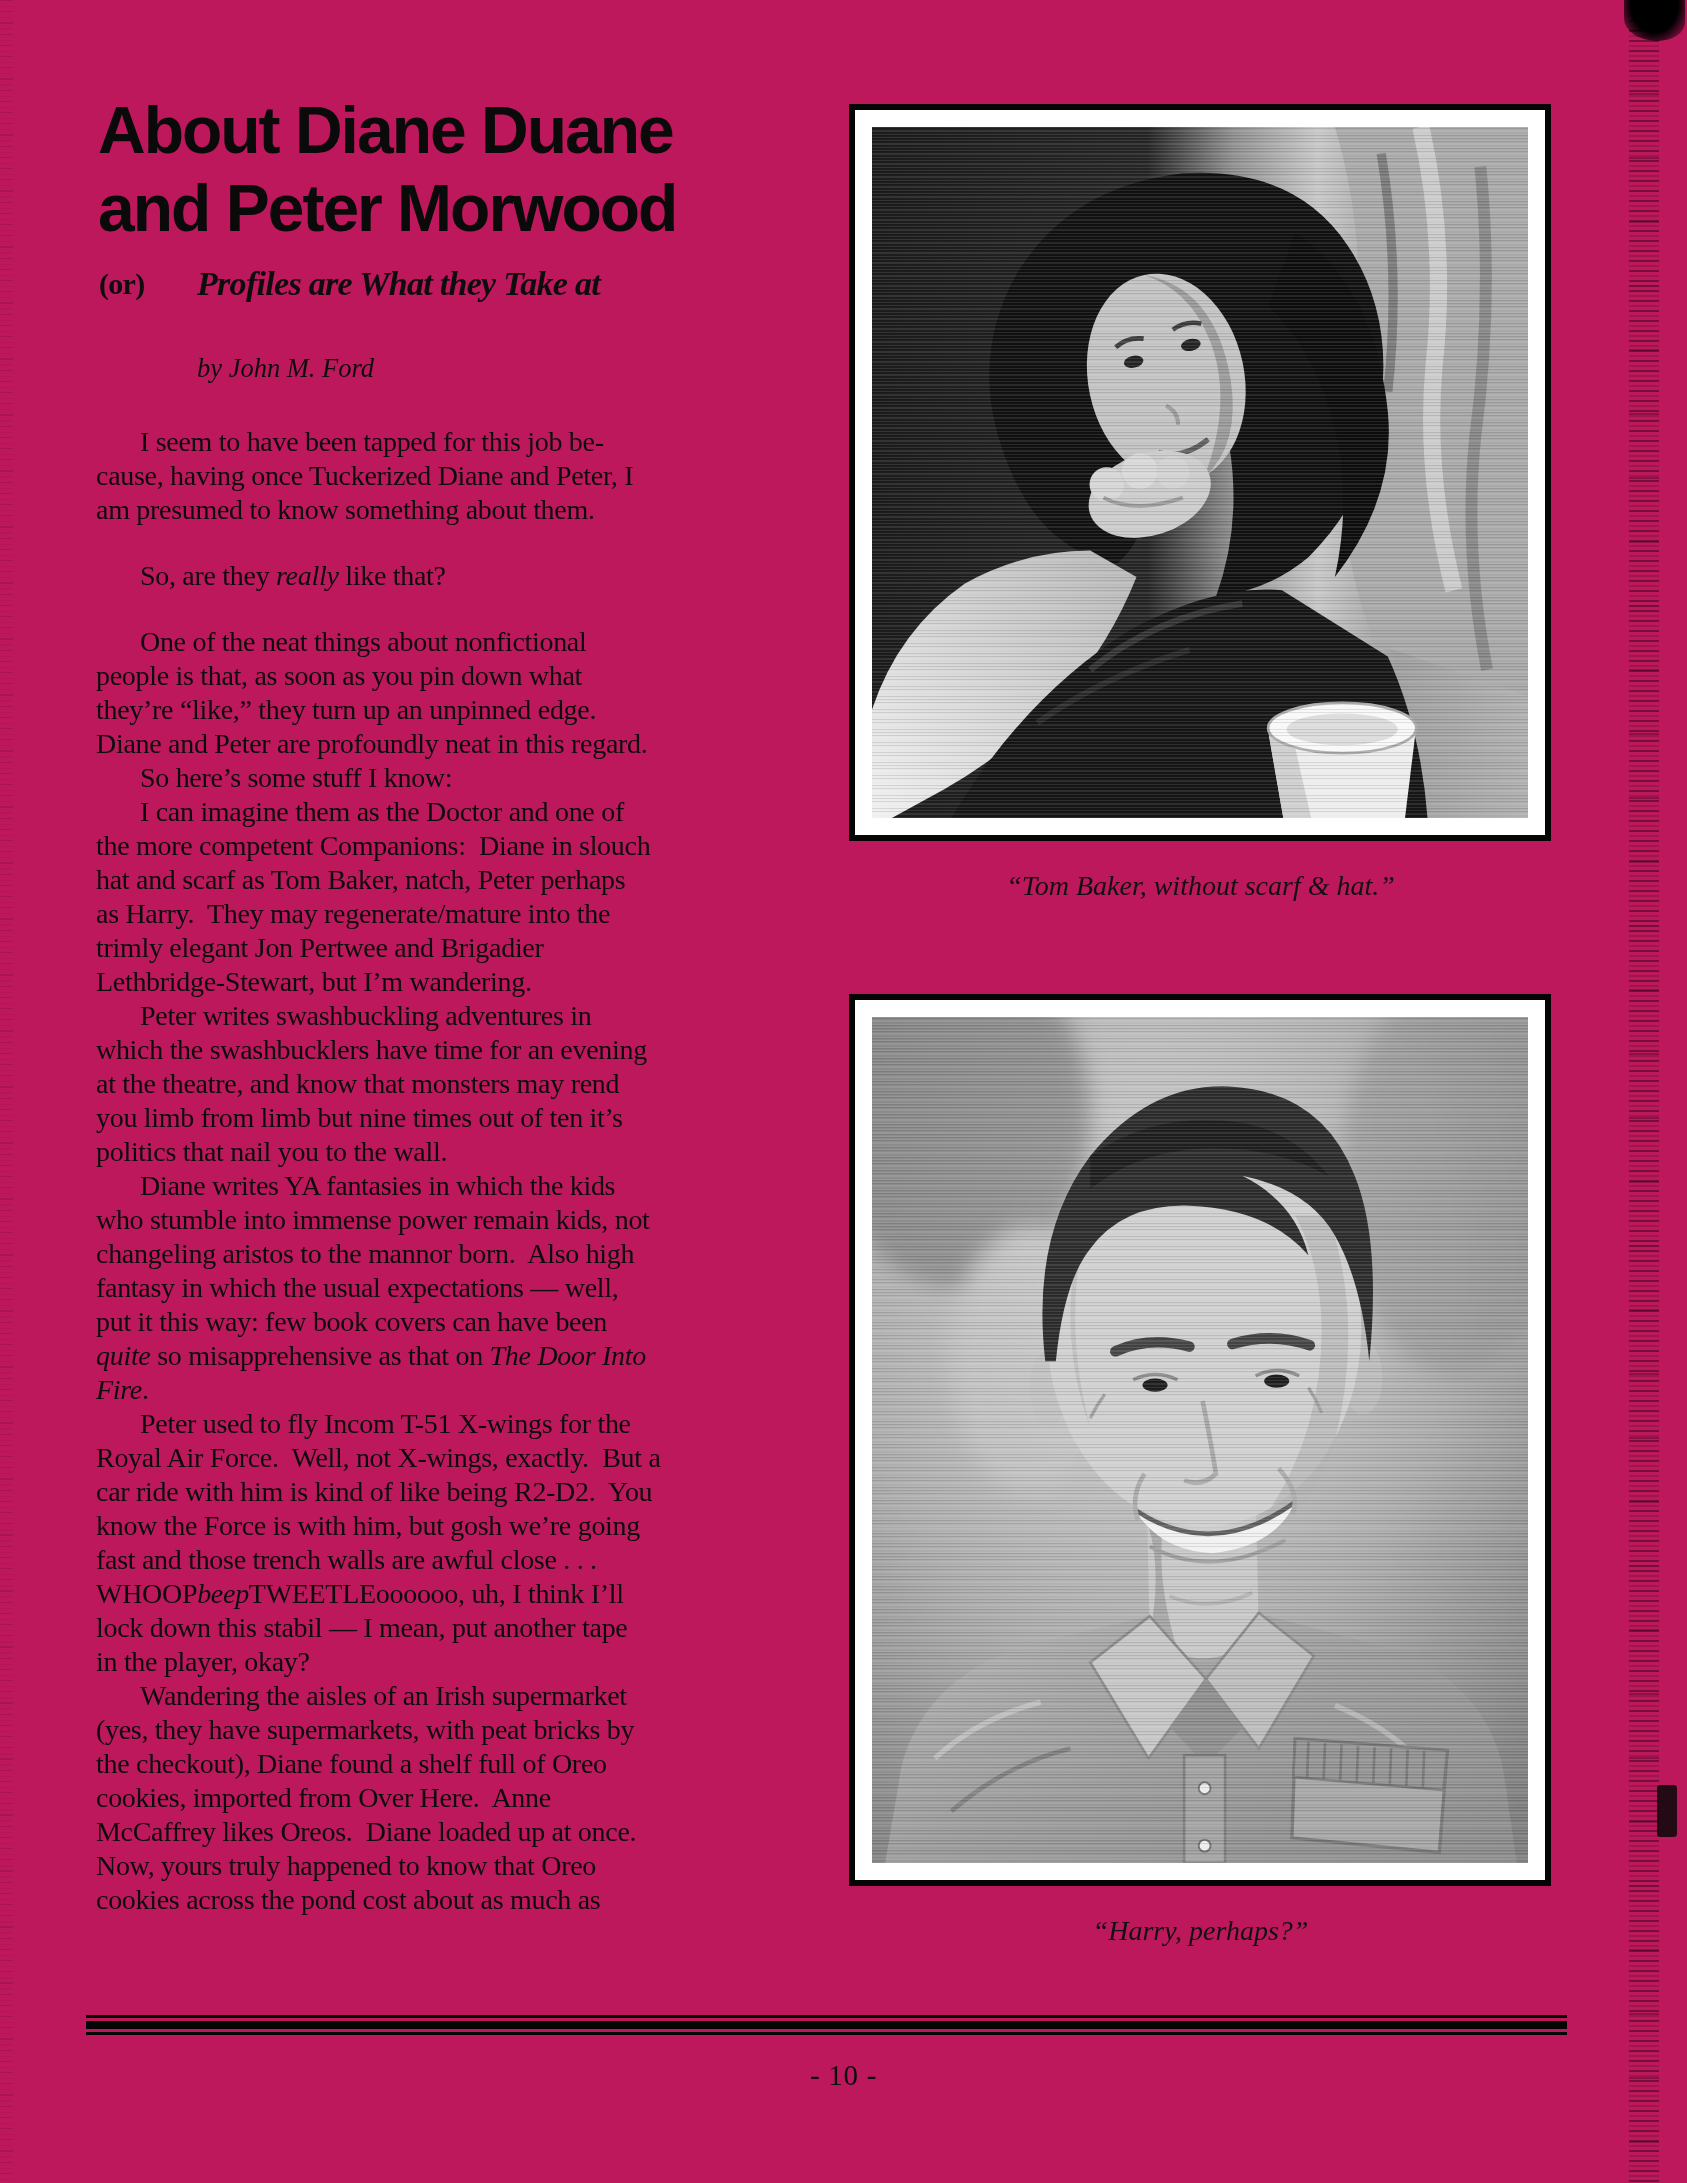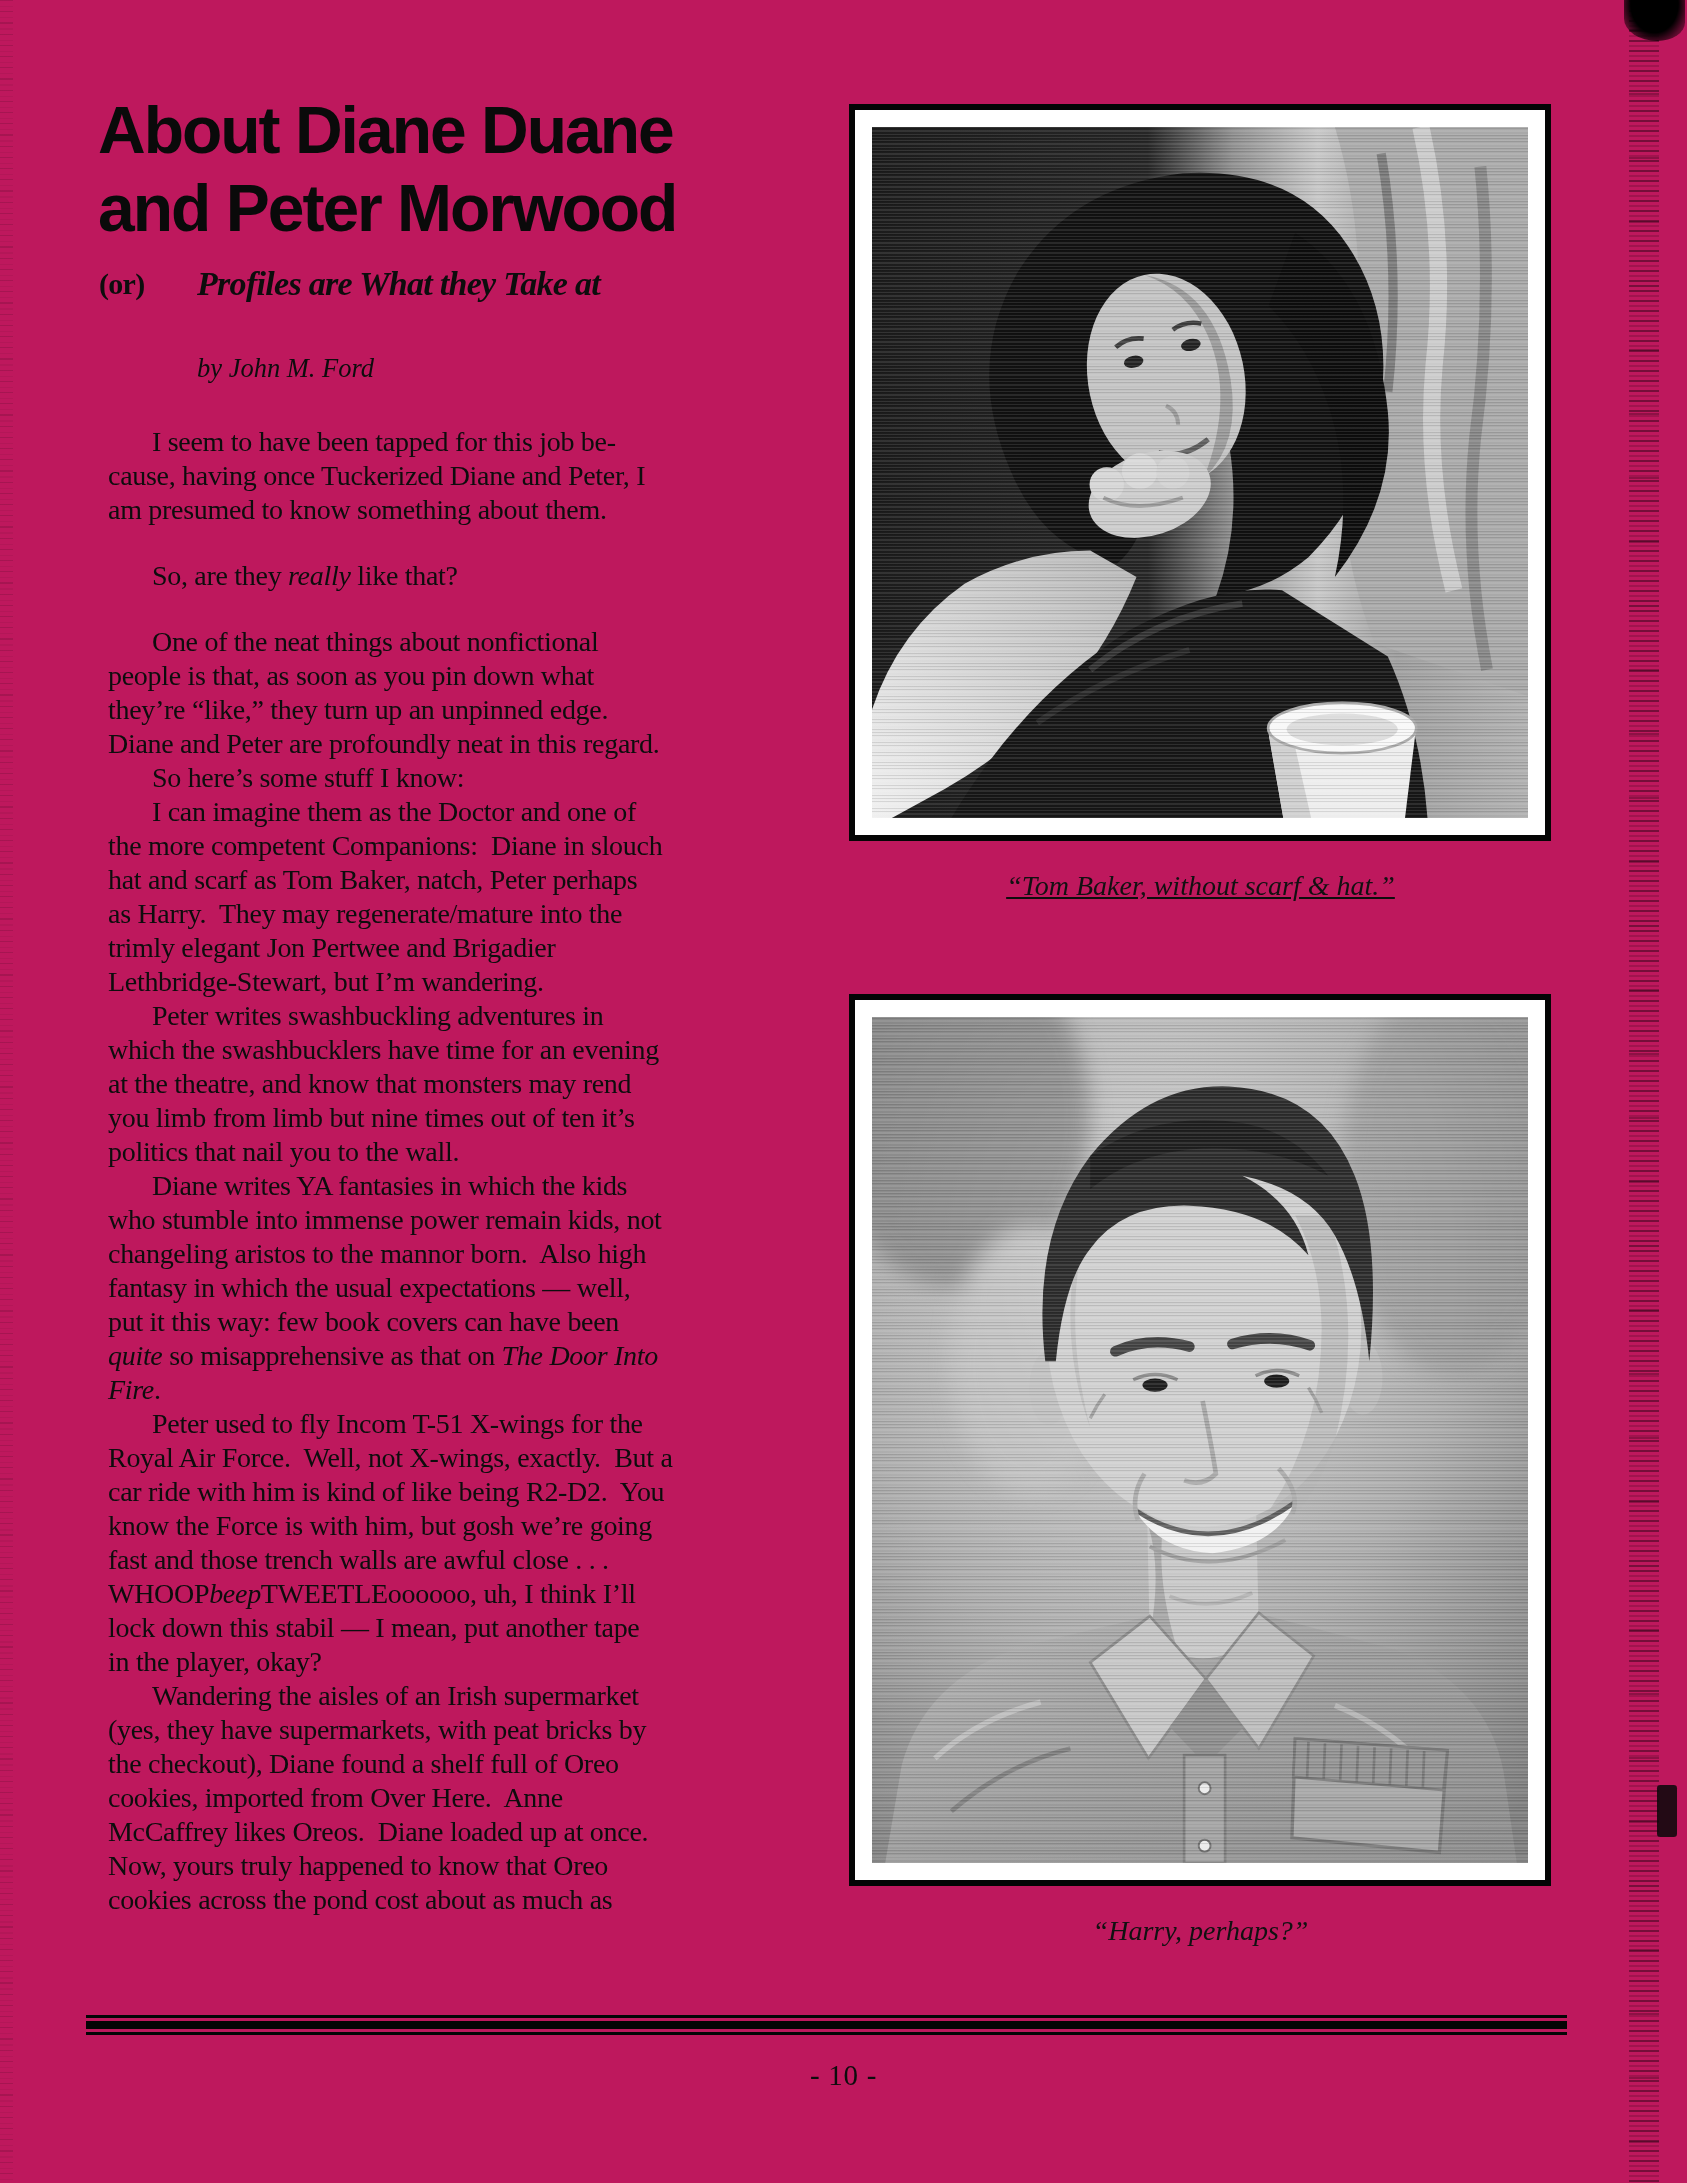--- a/index.html
+++ b/index.html
@@ -30,30 +30,30 @@
     letter-spacing:-0.7px;
   }
   .subtitle span{display:block;}
   .byline{
     position:absolute;left:197px;top:353px;
     font-style:italic;font-size:26.5px;
   }
 
   
   .body-column{
-    position:absolute;left:108px;top:425px;width:731px;
+    position:absolute;left:96px;top:425px;width:731px;
     font-size:28px;line-height:34px;letter-spacing:-0.3px;
   }
   .para{margin:0;text-indent:44px;white-space:pre-wrap;}
   .para.gap{margin-top:32px;}
   .para em{font-style:italic;}
 
   
   .photo-figure{position:absolute;margin:0;}
-  .photo-1{left:849px;top:104px;text-decoration:underline;}
+  .photo-1{left:849px;top:104px;}
   .photo-2{left:849px;top:994px;}
   .photo-frame{
     border:6px solid #050505;background:#ffffff;padding:17px;
     width:656px;
   }
   .photo-img{position:relative;width:656px;overflow:hidden;background:#999;}
   .photo-1 .photo-img{height:691px;}
   .photo-2 .photo-img{height:846px;}
   .photo-img svg{display:block;width:100%;height:100%;}
   .scanlines::after{

